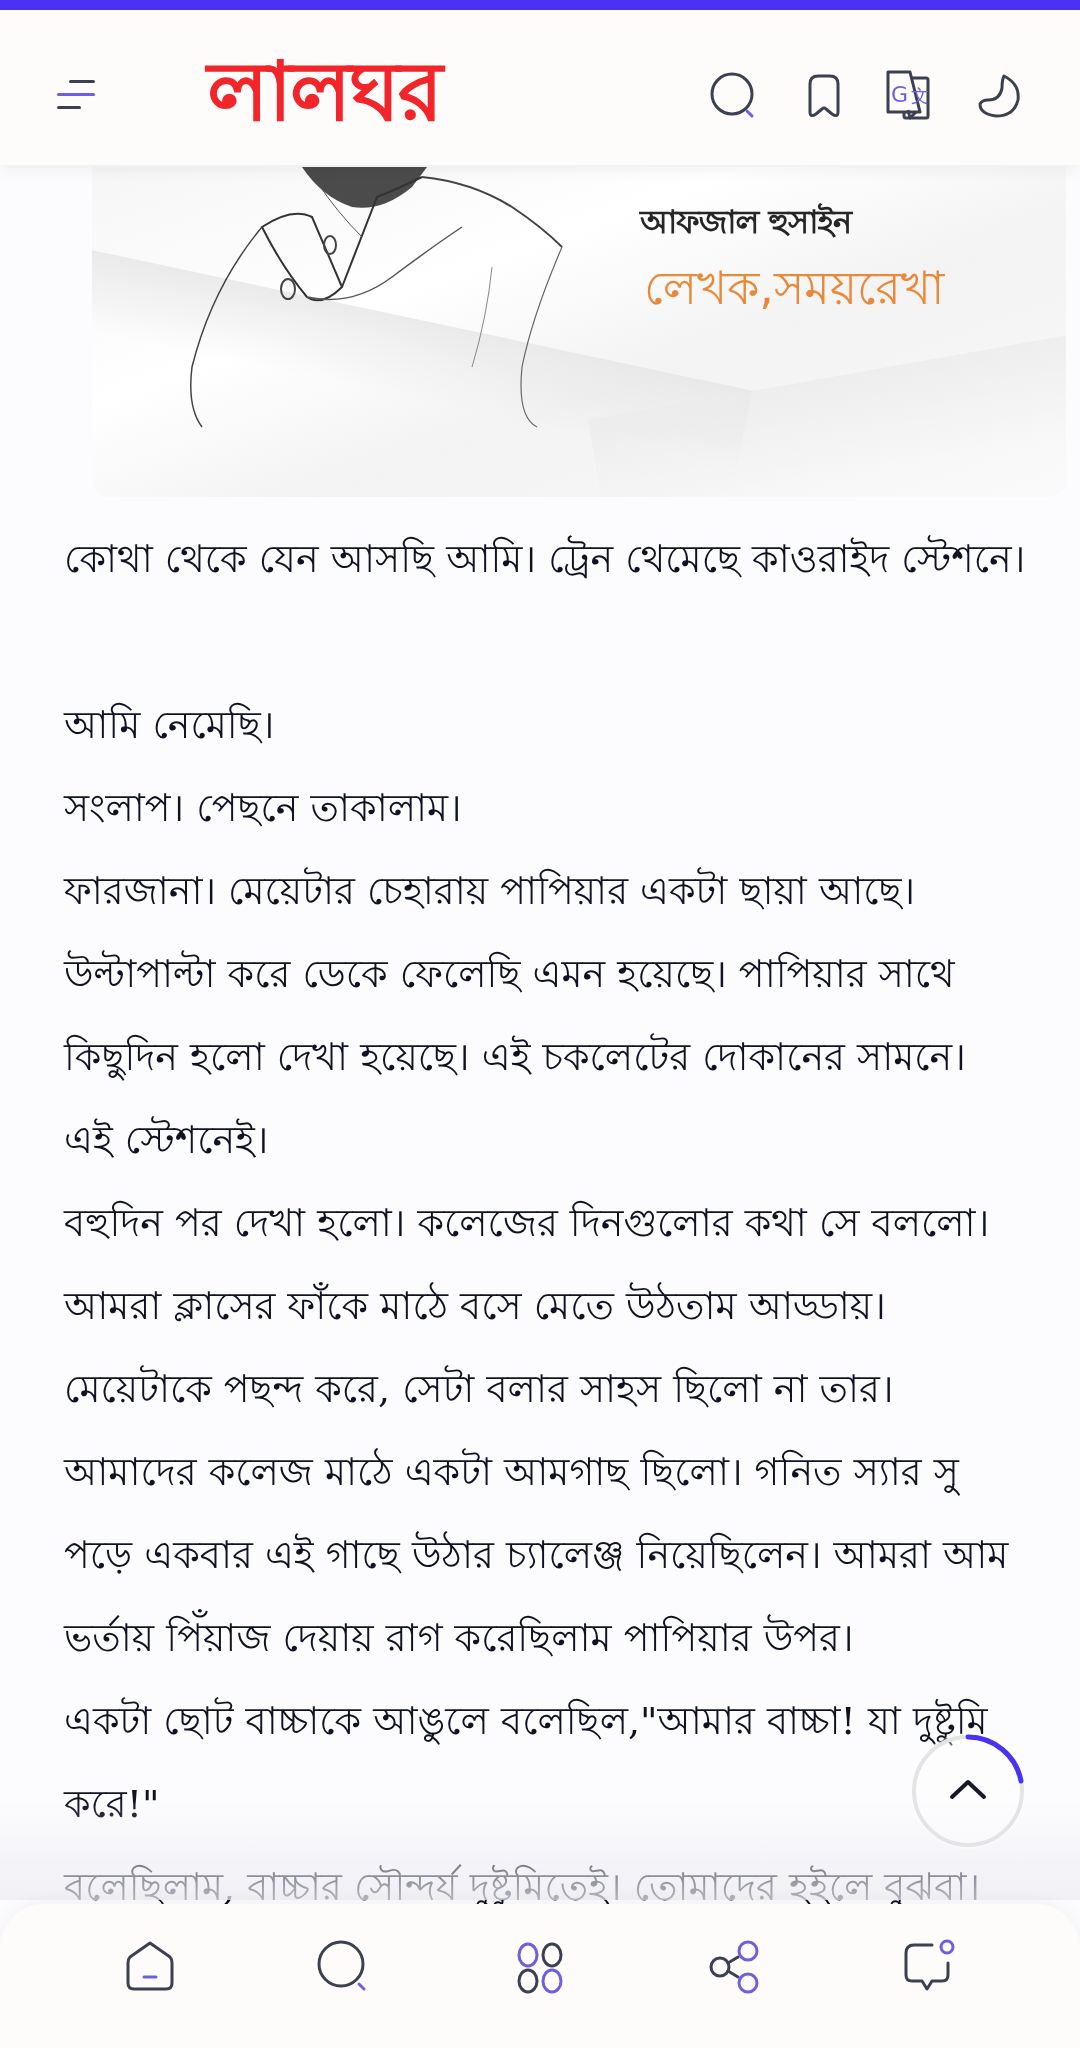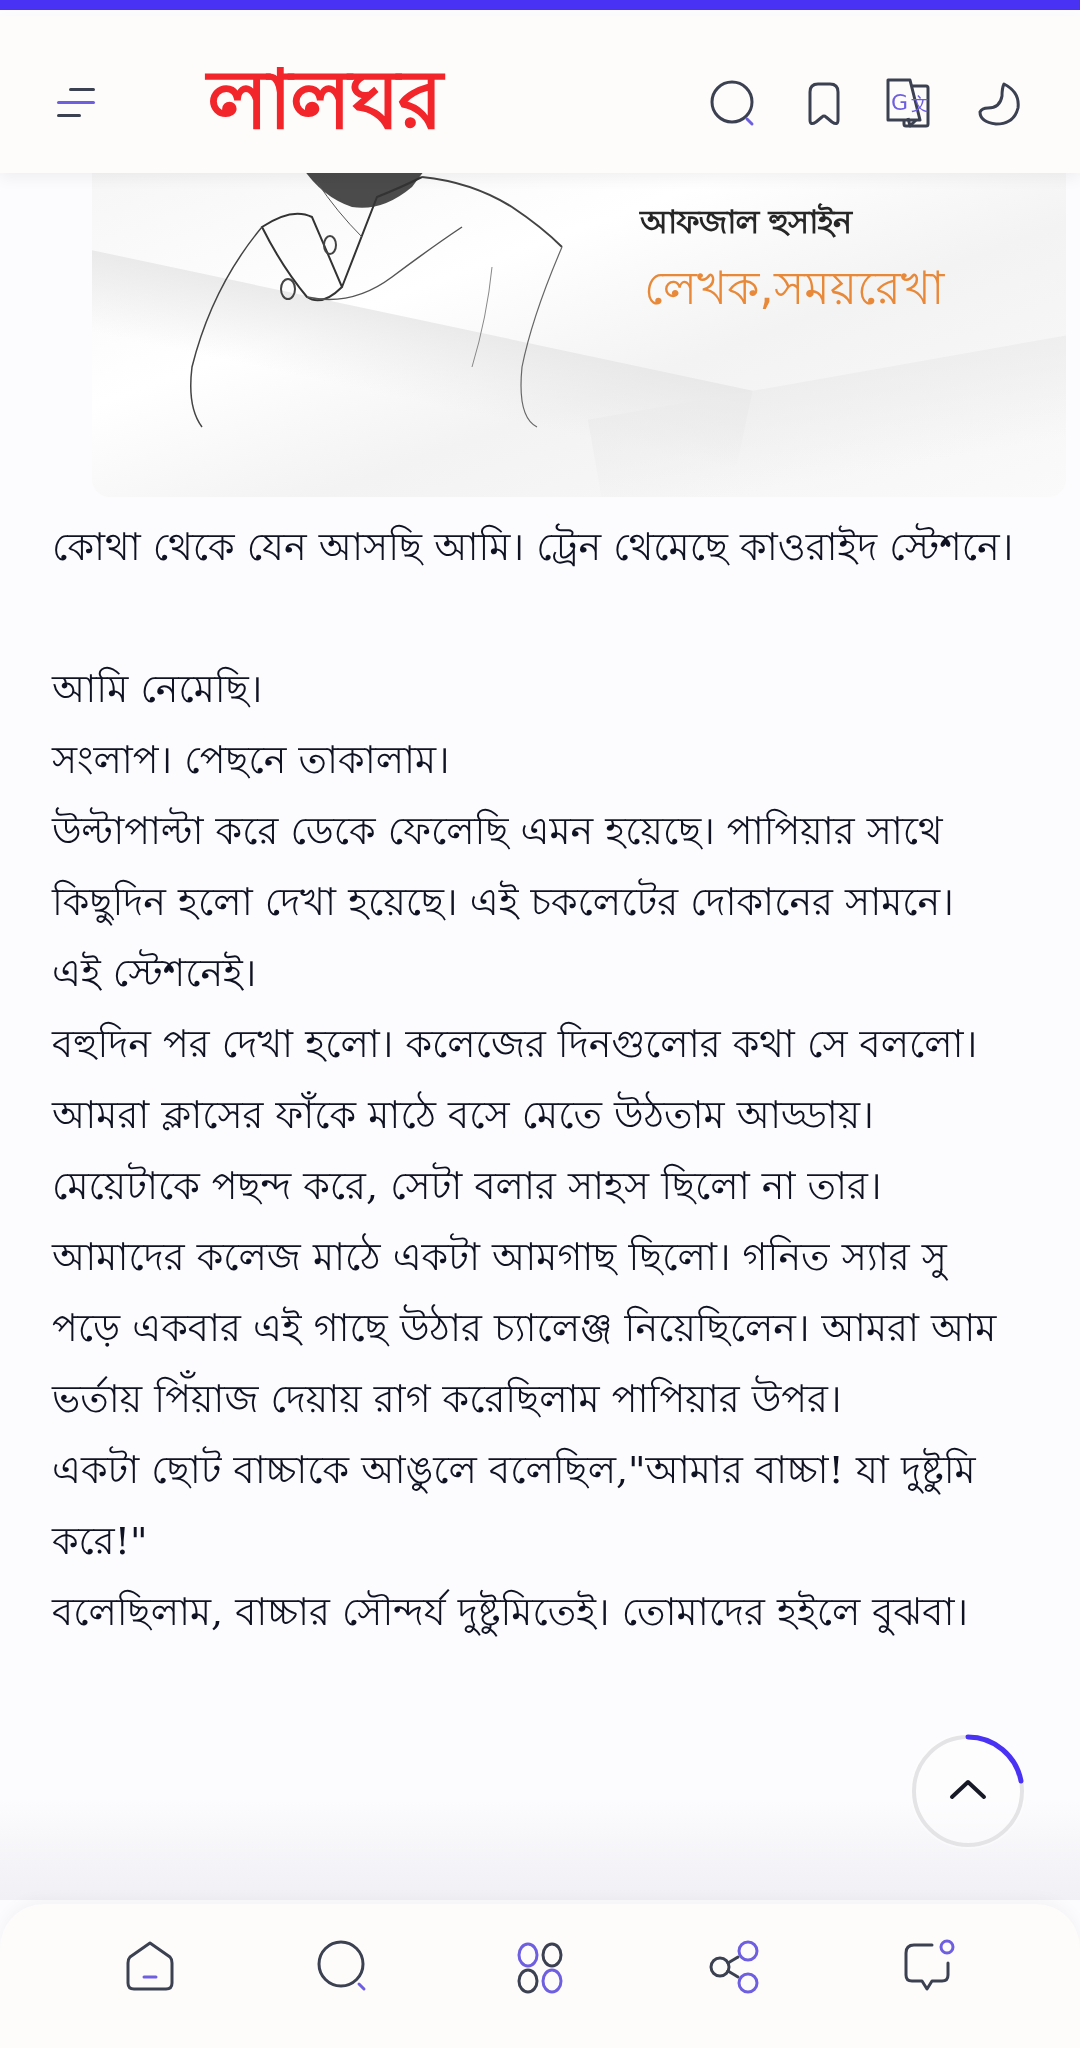--- a/index.html
+++ b/index.html
@@ -8,21 +8,21 @@
     height: 2048px;
     overflow: hidden;
     background: #fcfcfe;
     font-family: "DejaVu Sans", "Liberation Sans", sans-serif;
   }
   .viewport { position: relative; width: 1080px; height: 2048px; overflow: hidden; background: #fcfcfe; }
 
   .top-accent { position: absolute; left: 0; top: 0; width: 1080px; height: 10px; background: #4a32f5; z-index: 20; }
 
   .header {
-    position: absolute; left: 0; top: 16px; width: 1080px; height: 157px;
+    position: absolute; left: 0; top: 8px; width: 1080px; height: 157px;
     background: #fdfcfb; z-index: 15;
     box-shadow: 0 6px 14px rgba(0,0,0,0.05);
   }
   .menu-btn { position: absolute; left: 54px; top: 58px; width: 48px; height: 40px; cursor: pointer; }
   .menu-btn span { position: absolute; height: 3px; border-radius: 2px; }
   .menu-btn .l1 { left: 15px; top: 14px; width: 26px; background: #3c4151; }
   .menu-btn .l2 { left: 3px; top: 27px; width: 38px; background: #6e5fe0; }
   .menu-btn .l3 { left: 3px; top: 40px; width: 24px; background: #3c4151; }
 
   .logo {
@@ -50,21 +50,21 @@
     position: absolute; left: 552px; top: 86px;
     font-size: 46px; color: #e8893a;
   }
 
   .article {
     position: absolute; left: 52px; top: 512px; width: 990px;
     color: #0f1222;
     font-family: "DejaVu Serif", "Liberation Serif", serif;
     font-size: 38px; line-height: 71px;
   }
-  .article p { margin: 0; white-space: nowrap; }
+  .article p { margin: 12px; white-space: nowrap; }
   .article p.gap { height: 71px; }
 
   .scroll-top {
     position: absolute; left: 910px; top: 1733px; width: 116px; height: 116px;
     border-radius: 50%; cursor: pointer; z-index: 12;
     background: rgba(255,255,255,0.35);
   }
   .scroll-top svg { position: absolute; left: 0; top: 0; }
 
   .fade { position: absolute; left: 0; top: 1800px; width: 1080px; height: 100px; background: linear-gradient(180deg, rgba(240,240,244,0) 0%, rgba(236,236,242,0.75) 100%); z-index: 9; pointer-events: none; }
@@ -140,20 +140,21 @@
     </svg>
     <div class="hero-name">আফজাল হুসাইন</div>
     <div class="hero-role">লেখক,সময়রেখা</div>
   </section>
 
   <article class="article">
     <p>কোথা থেকে যেন আসছি আমি। ট্রেন থেমেছে কাওরাইদ স্টেশনে।</p>
     <p class="gap"></p>
     <p>আমি নেমেছি।</p>
     <p>সংলাপ। পেছনে তাকালাম।</p>
+    <p>ফারজানা। মেয়েটার চেহারায় পাপিয়ার একটা ছায়া আছে।</p>
     <p>উল্টাপাল্টা করে ডেকে ফেলেছি এমন হয়েছে। পাপিয়ার সাথে</p>
     <p>কিছুদিন হলো দেখা হয়েছে। এই চকলেটের দোকানের সামনে।</p>
     <p>এই স্টেশনেই।</p>
     <p>বহুদিন পর দেখা হলো।  কলেজের দিনগুলোর কথা সে বললো।</p>
     <p>আমরা ক্লাসের ফাঁকে মাঠে বসে মেতে উঠতাম আড্ডায়।</p>
     <p>মেয়েটাকে পছন্দ করে, সেটা বলার সাহস ছিলো না তার।</p>
     <p>আমাদের কলেজ মাঠে একটা আমগাছ ছিলো। গনিত স্যার সু</p>
     <p>পড়ে একবার এই গাছে উঠার চ্যালেঞ্জ নিয়েছিলেন। আমরা আম</p>
     <p>ভর্তায় পিঁয়াজ দেয়ায় রাগ করেছিলাম পাপিয়ার উপর।</p>
     <p>একটা ছোট বাচ্চাকে আঙুলে বলেছিল,"আমার বাচ্চা!  যা দুষ্টুমি</p>

